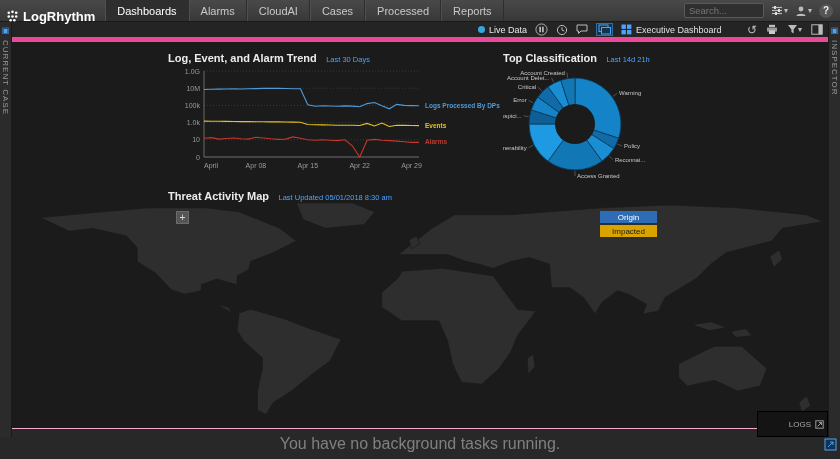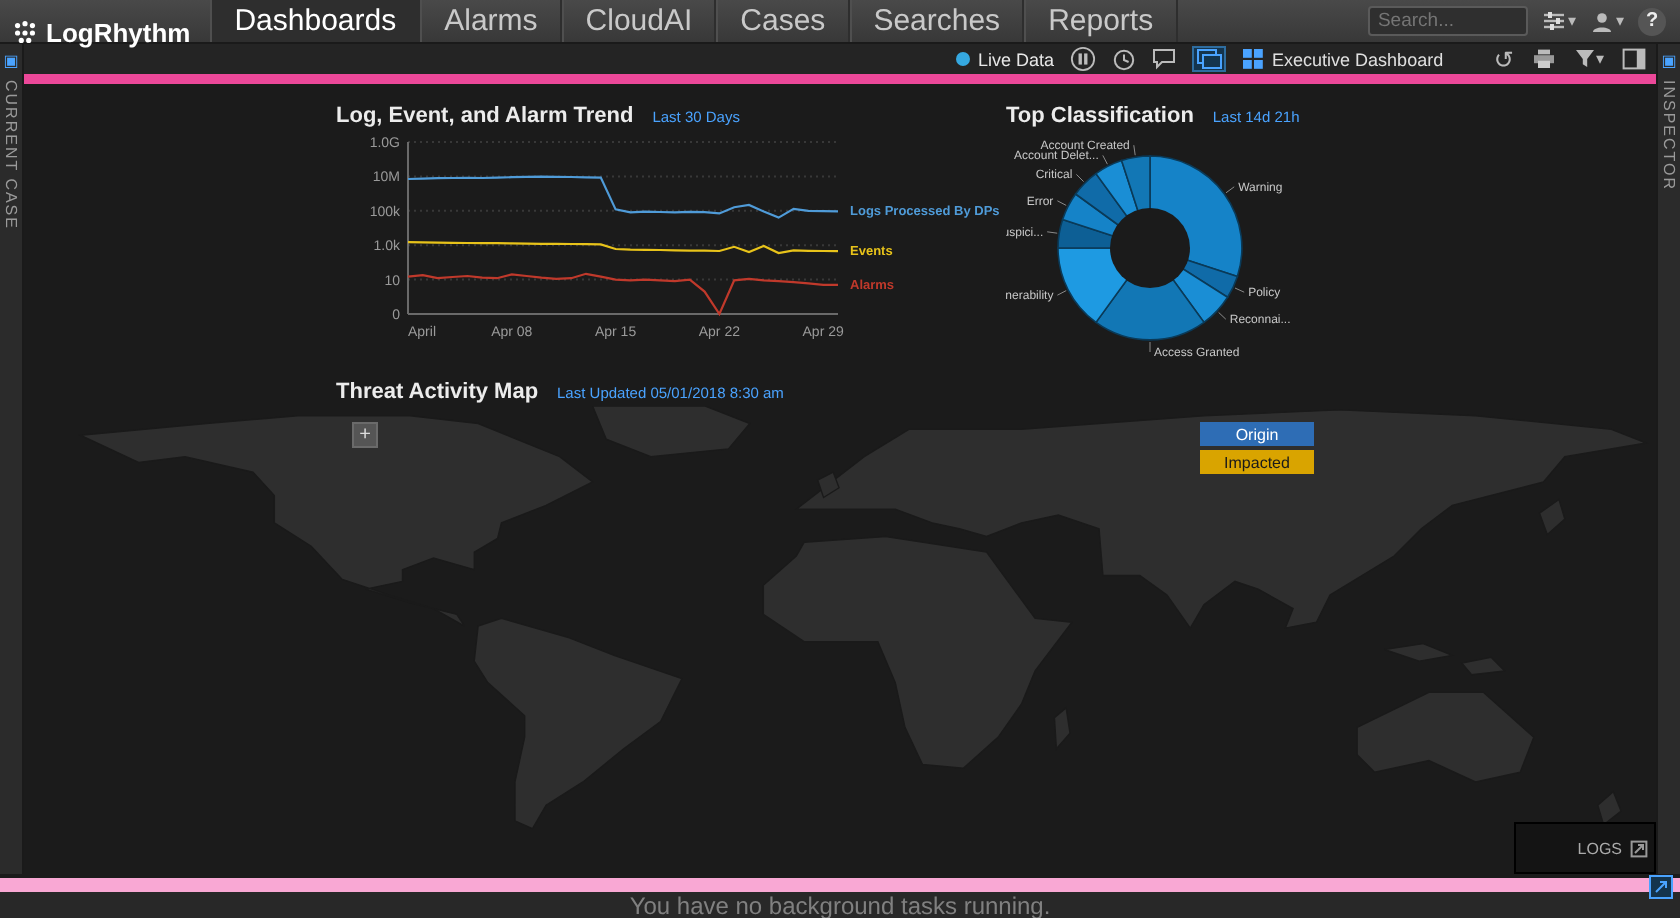--- a/index.html
+++ b/index.html
@@ -4,21 +4,21 @@
 <style>
   * { box-sizing: border-box; margin: 0; padding: 0; }
   html,body { width:840px; height:459px; overflow:hidden; background:#1b1b1b;
     font-family:"Liberation Sans", sans-serif; }
   
   .topnav { position:absolute; top:0; left:0; right:0; height:22px;
     background:linear-gradient(#494949,#383838); display:flex; align-items:stretch;
     border-bottom:1px solid #1a1a1a; z-index:5; }
   .logo { display:flex; align-items:center; gap:4px; padding:12px 10px 0 6px; color:#fff;
     font-weight:bold; font-size:13px; }
-  .tab { padding:0 11px; display:flex; align-items:center; font-size:15px; color:#c9c9c9;
+  .tab { padding:0 11px; display:flex; align-items:center; font-size:11px; color:#c9c9c9;
     border-right:1px solid #2e2e2e; border-left:1px solid #4f4f4f; cursor:pointer;justify-content:center; }
   .tab.active { background:#2e2e2e; color:#fff; }
   .nav-right { margin-left:auto; display:flex; align-items:center; gap:7px; padding-right:7px;padding-left:24px; }
   .search { width:80px; height:15px; background:#2f2f2f; border:1px solid #5a5a5a;
     border-radius:2px; color:#bbb; font-size:9.5px; padding:0 4px; outline:none; }
   .caret { color:#bbb; font-size:8px; }
   .navicon { display:flex; align-items:center; gap:1px; cursor:pointer; }
   .help-circle { width:14px; height:14px; border-radius:50%; background:#555; color:#eee;
     font-size:10px; font-weight:bold; text-align:center; line-height:14px; }
   
@@ -45,23 +45,23 @@
   .panel-trend { position:absolute; left:168px; top:48px; width:332px; }
   .panel-class { position:absolute; left:503px; top:48px; width:172px; }
   .map-title { position:absolute; left:168px; top:186px;text-align:center; }
   .map-area { position:absolute; left:13px; top:203px; width:815px; height:224px; }
   .map-area svg.world { width:100%; height:100%; display:block; }
   .legend-btn { position:absolute; left:587px; width:57px; height:12px; font-size:8px;
     display:flex; align-items:center; justify-content:center; cursor:pointer; }
   .zoom-btn { position:absolute; left:163px; top:8px; width:13px; height:13px; background:#555;
     border:1px solid #6a6a6a; color:#ddd; font-size:10px; line-height:11px; text-align:center; cursor:pointer; }
   
-  .statusbar { position:absolute; left:0; right:0; bottom:0; height:20px; background:#282828;
-    border-top:7px solid #f9a8d4; display:flex; align-items:center; justify-content:center;
-    font-size:12px; color:#808080; z-index:5; }
+  .statusbar { position:absolute; left:0; right:0; bottom:0; height:31px; background:#282828;
+    border-top:1px solid #f9a8d4; display:flex; align-items:center; justify-content:center;
+    font-size:16px; color:#808080; z-index:5; }
   .logsbar { position:absolute; right:12px; bottom:22px; width:71px; height:13px; background:#141414;
     border:1px solid #000; display:flex; align-items:center; justify-content:flex-end; gap:4px;
     padding:12px 3px; font-size:8px; color:#aaa; z-index:6; cursor:pointer; }
   .tray-icon { position:absolute; right:3px; bottom:4px; z-index:7; cursor:pointer; }
   svg text { font-family:"Liberation Sans", sans-serif; }
 </style>
 </head>
 <body>
 
 <div class="topnav">
@@ -86,21 +86,21 @@
   <div class="tab">
       <span>Alarms</span>
     </div>
   <div class="tab">
       <span>CloudAI</span>
     </div>
   <div class="tab">
       <span>Cases</span>
     </div>
   <div class="tab">
-      <span>Searches</span>
+      <span>Processed</span>
     </div>
   <div class="tab">
       <span>Reports</span>
     </div>
   <div class="nav-right">
     <input class="search" type="text" placeholder="Search..." style="">
     <span class="navicon">
       <svg width="12" height="11" viewBox="0 0 12 11">
         <g stroke="#bbb" stroke-width="1.2">
             <line x1="1" y1="2.5" x2="11" y2="2.5"></line>

